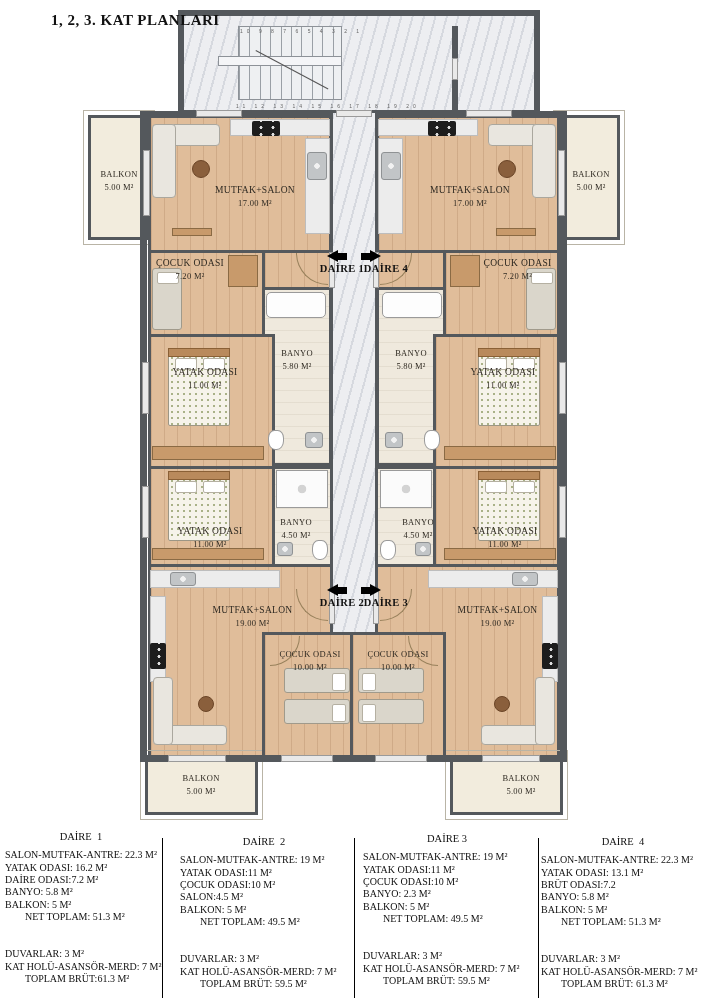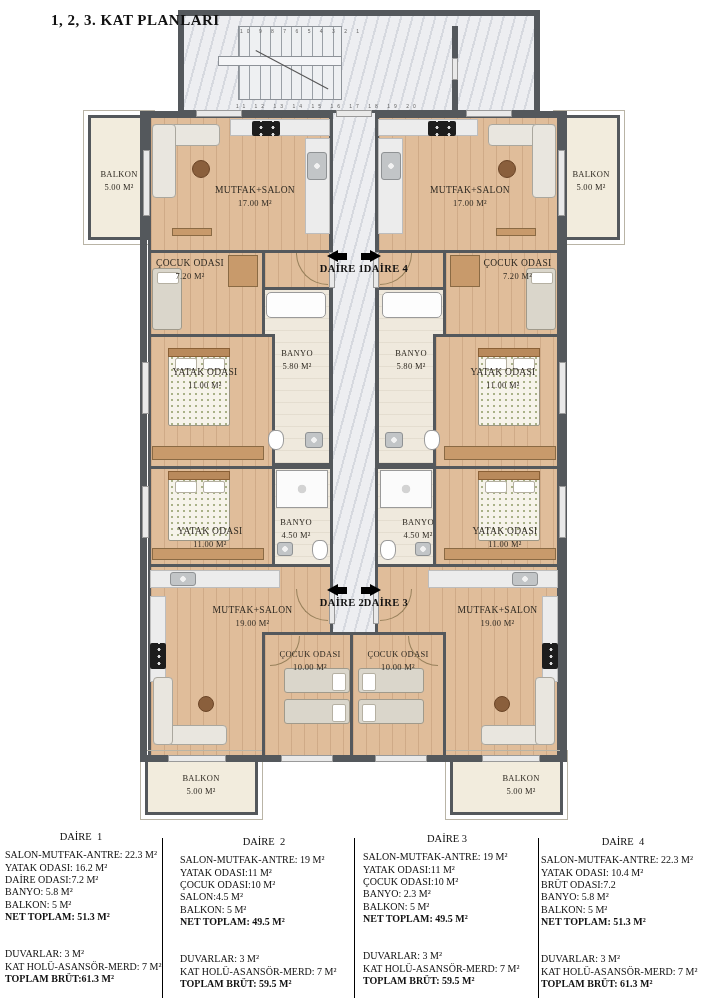--- a/index.html
+++ b/index.html
@@ -55,21 +55,21 @@
   .dlabel{z-index:40;text-align:center;font-weight:700;font-size:10.5px;letter-spacing:.4px;color:#111;}
   .arrow{display:flex;align-items:center;z-index:40;}
   .tri-l{width:0;height:0;border-top:6px solid transparent;border-bottom:6px solid transparent;border-right:11px solid #000;}
   .tri-r{width:0;height:0;border-top:6px solid transparent;border-bottom:6px solid transparent;border-left:11px solid #000;}
   .bar{width:9px;height:7px;background:#000;}
   #page-title{font-weight:700;font-size:15px;letter-spacing:.5px;color:#111;z-index:50;}
   
   .legend-col{position:absolute;font-size:10px;line-height:12.35px;color:#111;}
   .legend-title{font-weight:400;text-align:center;white-space:pre;font-size:10.5px;margin-bottom:6px;}
   .legend-line{white-space:pre;}
-  .legend-line.bold{font-weight:700;}
+  .legend-line.bold{font-weight:400;margin-left:20px;}
   .legend-gap{height:25px;}
   .vsep{background:#000;width:1px;z-index:2;}
 </style>
 </head>
 <body>
 
 <div id="stage">
 
   <div id="page-title" class="abs" style="left:18px;top:12px;margin-left:33px;">1, 2, 3. KAT PLANLARI</div>
 
@@ -315,21 +315,21 @@
     <div class="legend-line bold">NET TOPLAM: 49.5 M²</div>
     <div class="legend-gap"></div>
     <div class="legend-line">DUVARLAR: 3 M²</div>
     <div class="legend-line">KAT HOLÜ-ASANSÖR-MERD: 7 M²</div>
     <div class="legend-line bold">TOPLAM BRÜT: 59.5 M²</div>
   </div>
 
   <div class="legend-col" style="left:541px;top:836px;width:164px;">
     <div class="legend-title">DAİRE  4</div>
     <div class="legend-line">SALON-MUTFAK-ANTRE: 22.3 M²</div>
-    <div class="legend-line">YATAK ODASI: 10.4 M²</div>
+    <div class="legend-line">YATAK ODASI: 13.1 M²</div>
     <div class="legend-line">BRÜT ODASI:7.2</div>
     <div class="legend-line">BANYO: 5.8 M²</div>
     <div class="legend-line">BALKON: 5 M²</div>
     <div class="legend-line bold">NET TOPLAM: 51.3 M²</div>
     <div class="legend-gap"></div>
     <div class="legend-line">DUVARLAR: 3 M²</div>
     <div class="legend-line">KAT HOLÜ-ASANSÖR-MERD: 7 M²</div>
     <div class="legend-line bold">TOPLAM BRÜT: 61.3 M²</div>
   </div>
 

